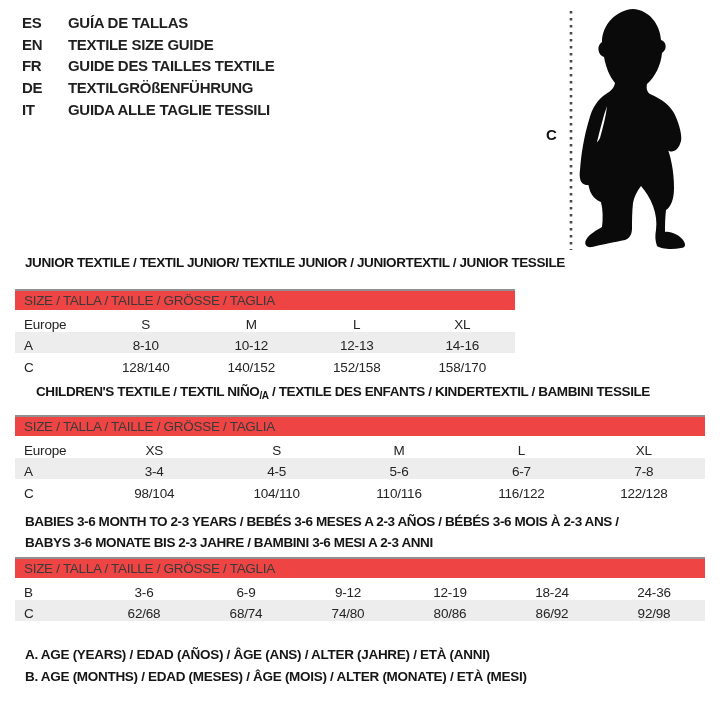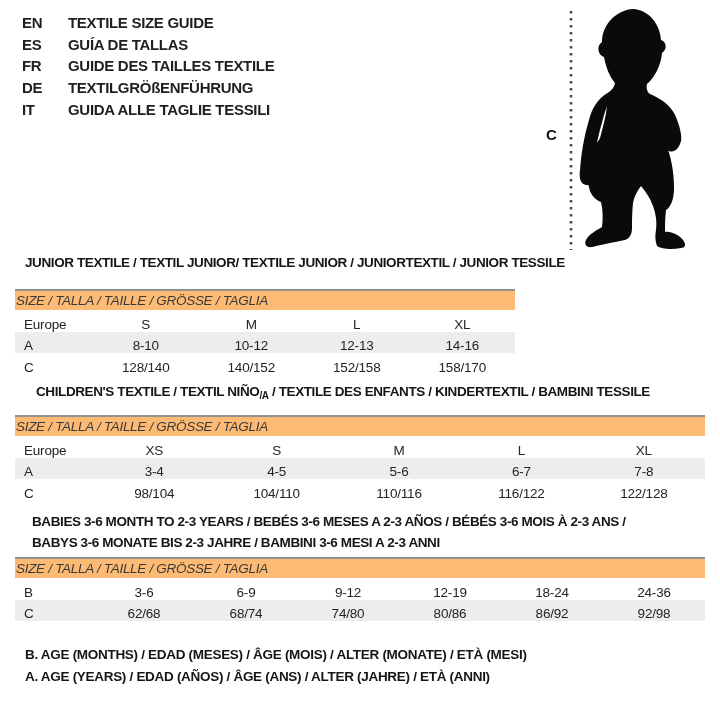--- a/index.html
+++ b/index.html
@@ -23,45 +23,45 @@
 
   
   .sec-title{font-weight:bold;font-size:13.5px;letter-spacing:-0.4px;
     white-space:nowrap;color:#151515;}
   .sec-title .subscript{font-size:10px;vertical-align:-3px;}
   .two-line{line-height:21px;}
 
   
   .size-table{left:15px;}
   .w500{width:500px;} .w690{width:690px;}
-  .size-bar{height:19px;line-height:19px;background:#fdba74;
-    border-top:2px solid #919191;padding-left:1px;
-    font-size:13.5px;letter-spacing:-0.3px;color:#3a3a3a;font-style:italic;}
+  .size-bar{height:19px;line-height:19px;background:#ef4444;
+    border-top:2px solid #919191;padding-left:9px;
+    font-size:13.5px;letter-spacing:-0.3px;color:#3a3a3a;}
   .trow{display:flex;height:21.5px;align-items:flex-end;font-size:13.5px;
     letter-spacing:-0.2px;color:#242424;}
   .trow.alt{background:#ededed;}
   .lbl{width:78px;padding-left:9px;box-sizing:border-box;}
   .cell{flex:1;text-align:center;}
 
   
   .footnotes{left:25px;top:644px;}
   .fn{height:21.5px;line-height:21.5px;font-weight:bold;font-size:13.5px;
     letter-spacing:-0.3px;white-space:nowrap;color:#151515;}
 </style>
 </head>
 <body>
 
 <div class="abs langs">
   <div class="lang-row">
+    <span class="lang-code">ES</span>
+    <span class="lang-label">GUÍA DE TALLAS</span>
+  </div>
+  <div class="lang-row">
     <span class="lang-code">EN</span>
     <span class="lang-label">TEXTILE SIZE GUIDE</span>
-  </div>
-  <div class="lang-row">
-    <span class="lang-code">ES</span>
-    <span class="lang-label">GUÍA DE TALLAS</span>
   </div>
   <div class="lang-row">
     <span class="lang-code">FR</span>
     <span class="lang-label">GUIDE DES TAILLES TEXTILE</span>
   </div>
   <div class="lang-row">
     <span class="lang-code">DE</span>
     <span class="lang-label">TEXTILGRÖßENFÜHRUNG</span>
   </div>
   <div class="lang-row">
@@ -168,21 +168,21 @@
   <div class="trow">
     <span class="lbl">C</span>
     <span class="cell">98/104</span>
     <span class="cell">104/110</span>
     <span class="cell">110/116</span>
     <span class="cell">116/122</span>
     <span class="cell">122/128</span>
   </div>
 </div>
 
-<div class="abs sec-title two-line" style="left:32px;top:511px;">
+<div class="abs sec-title two-line" style="left:25px;top:511px;">
   <div>BABIES 3-6 MONTH TO 2-3 YEARS / BEBÉS 3-6 MESES A 2-3 AÑOS / BÉBÉS 3-6 MOIS À 2-3 ANS /</div>
   <div>BABYS 3-6 MONATE BIS 2-3 JAHRE / BAMBINI 3-6 MESI A 2-3 ANNI</div>
 </div>
 
 <div class="abs size-table w690" style="top:557px;">
   <div class="size-bar">SIZE / TALLA / TAILLE / GRÖSSE / TAGLIA</div>
   <div class="trow">
     <span class="lbl">B</span>
     <span class="cell">3-6</span>
     <span class="cell">6-9</span>
@@ -196,15 +196,15 @@
     <span class="cell">62/68</span>
     <span class="cell">68/74</span>
     <span class="cell">74/80</span>
     <span class="cell">80/86</span>
     <span class="cell">86/92</span>
     <span class="cell">92/98</span>
   </div>
 </div>
 
 <div class="abs footnotes">
+  <div class="fn">A. AGE (YEARS) / EDAD (AÑOS) / ÂGE (ANS) / ALTER (JAHRE) / ETÀ (ANNI)</div>
   <div class="fn">B. AGE (MONTHS) / EDAD (MESES) / ÂGE (MOIS) / ALTER (MONATE) / ETÀ (MESI)</div>
-  <div class="fn">A. AGE (YEARS) / EDAD (AÑOS) / ÂGE (ANS) / ALTER (JAHRE) / ETÀ (ANNI)</div>
 </div>
 
 </body></html>

